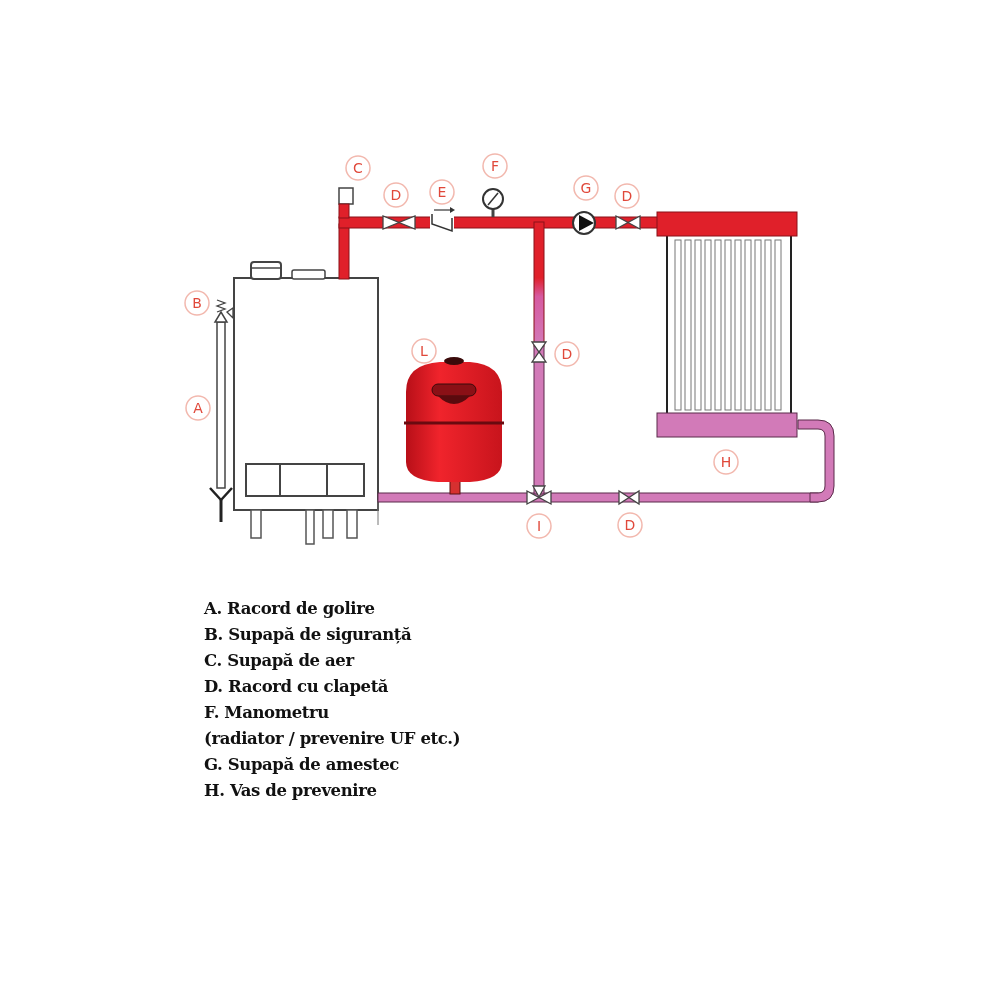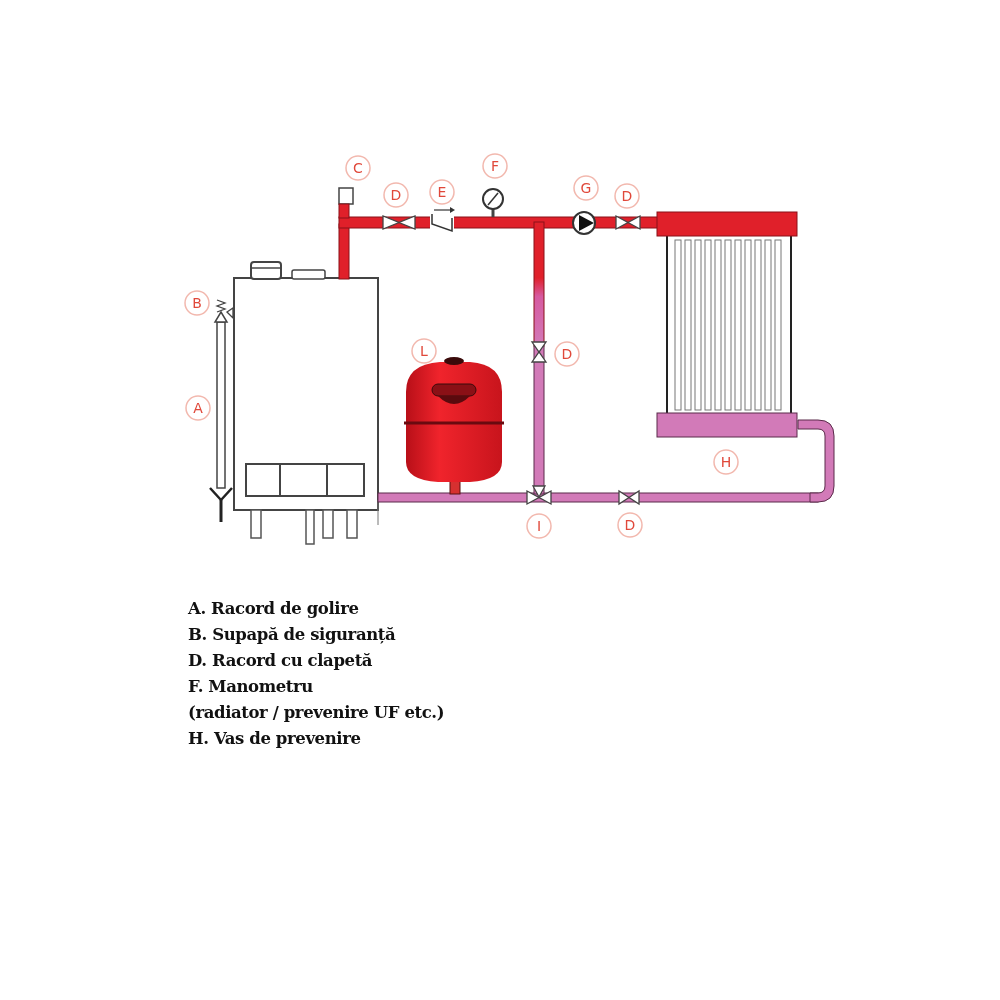--- a/index.html
+++ b/index.html
@@ -1,18 +1,18 @@
 <!DOCTYPE html>
 <html><head>
 <meta charset="utf-8">
 <style>
   html, body { margin:0; padding:0; background:#ffffff; }
   body { width:1000px; height:1000px; position:relative; overflow:hidden; font-family:"DejaVu Serif", serif; }
   #diagram { position:absolute; left:0; top:0; width:1000px; height:580px; }
-  .legend { position:absolute; left:188px; top:596px; margin:0; padding:0; list-style:none; }
+  .legend { position:absolute; left:204px; top:596px; margin:0; padding:0; list-style:none; }
   .legend li { font-family:"DejaVu Serif", serif; font-weight:bold; font-size:16.5px; line-height:26px; color:#111; letter-spacing:-0.4px; white-space:nowrap; }
   .lbl { font-family:"DejaVu Sans", sans-serif; font-size:14px; fill:#e0483a; text-anchor:middle; dominant-baseline:central; }
   .lblc { fill:#fff; stroke:#f2b8ae; stroke-width:1.5; }
 </style>
 </head>
 <body>
 
 <svg id="diagram" width="1000" height="580" viewBox="0 0 1000 580" xmlns="http://www.w3.org/2000/svg">
   <defs>
     <linearGradient id="vesselGrad" x1="0" x2="1">
@@ -188,17 +188,19 @@
     </g>
   <g>
       <circle class="lblc" cx="630" cy="525" r="12"></circle>
       <text class="lbl" x="630" y="525">D</text>
     </g>
 </svg>
 
 <ul class="legend">
   <li>A. Racord de golire</li>
   <li>B. Supapă de siguranță</li>
+  <li>C. Supapă de aer</li>
   <li>D. Racord cu clapetă</li>
   <li>F.  Manometru</li>
   <li>(radiator / prevenire UF etc.)</li>
+  <li>G.  Supapă de amestec</li>
   <li>H.  Vas de prevenire</li>
 </ul>
 
 </body></html>

